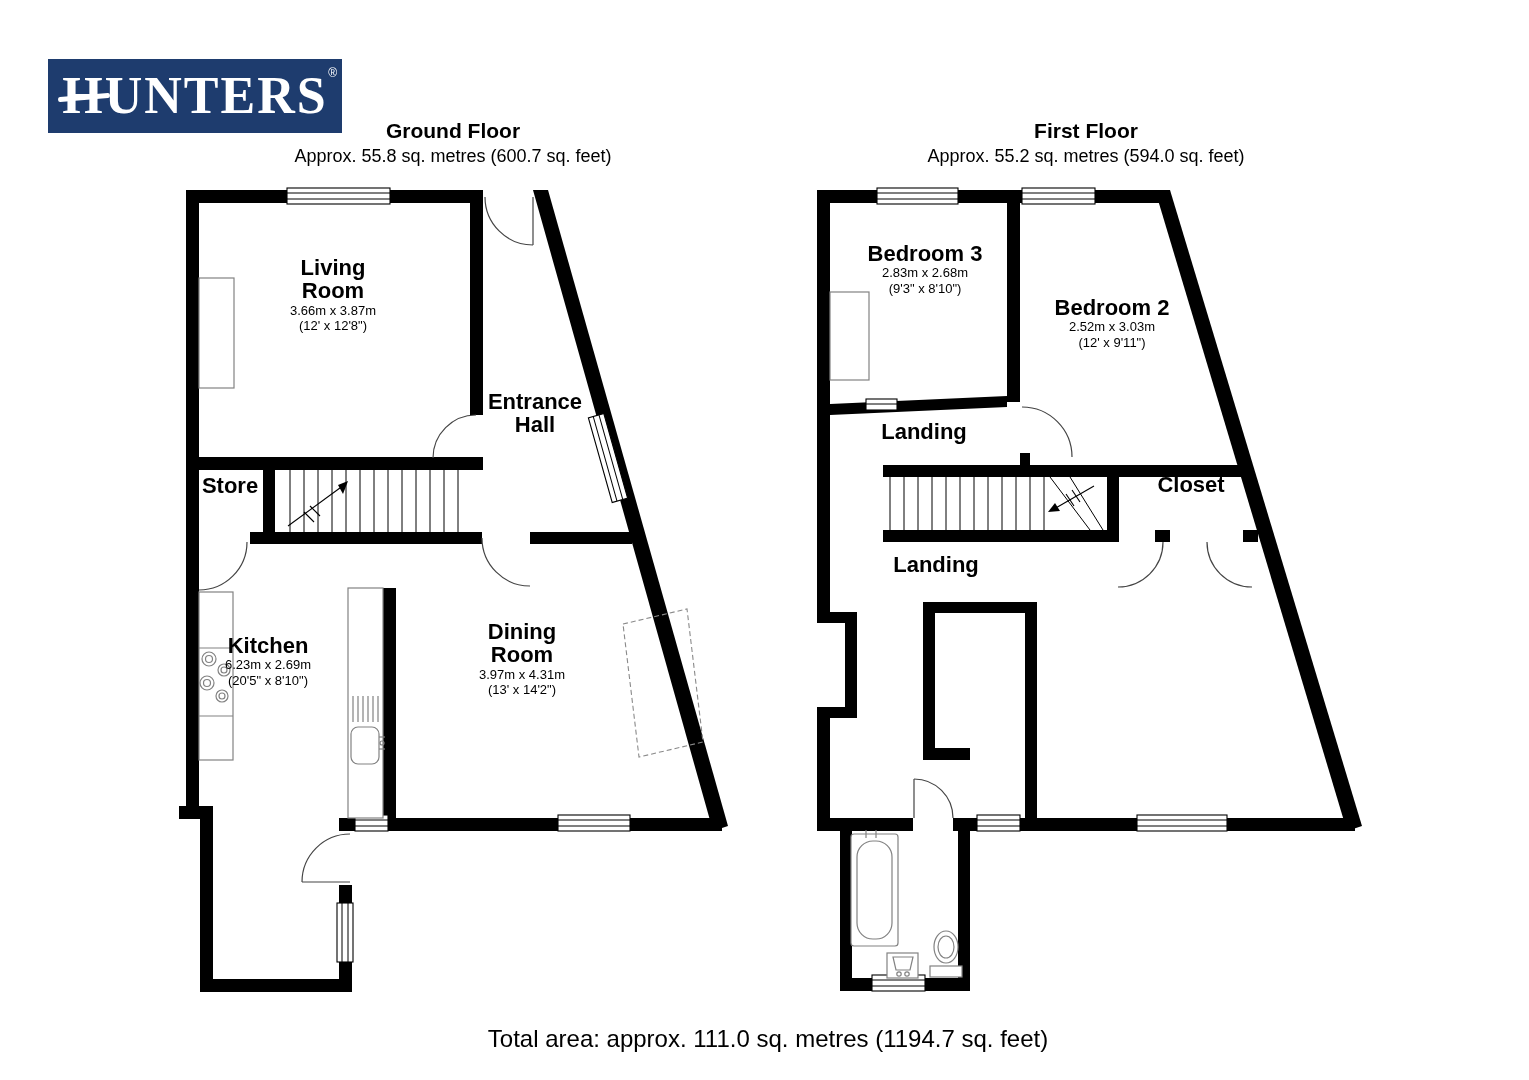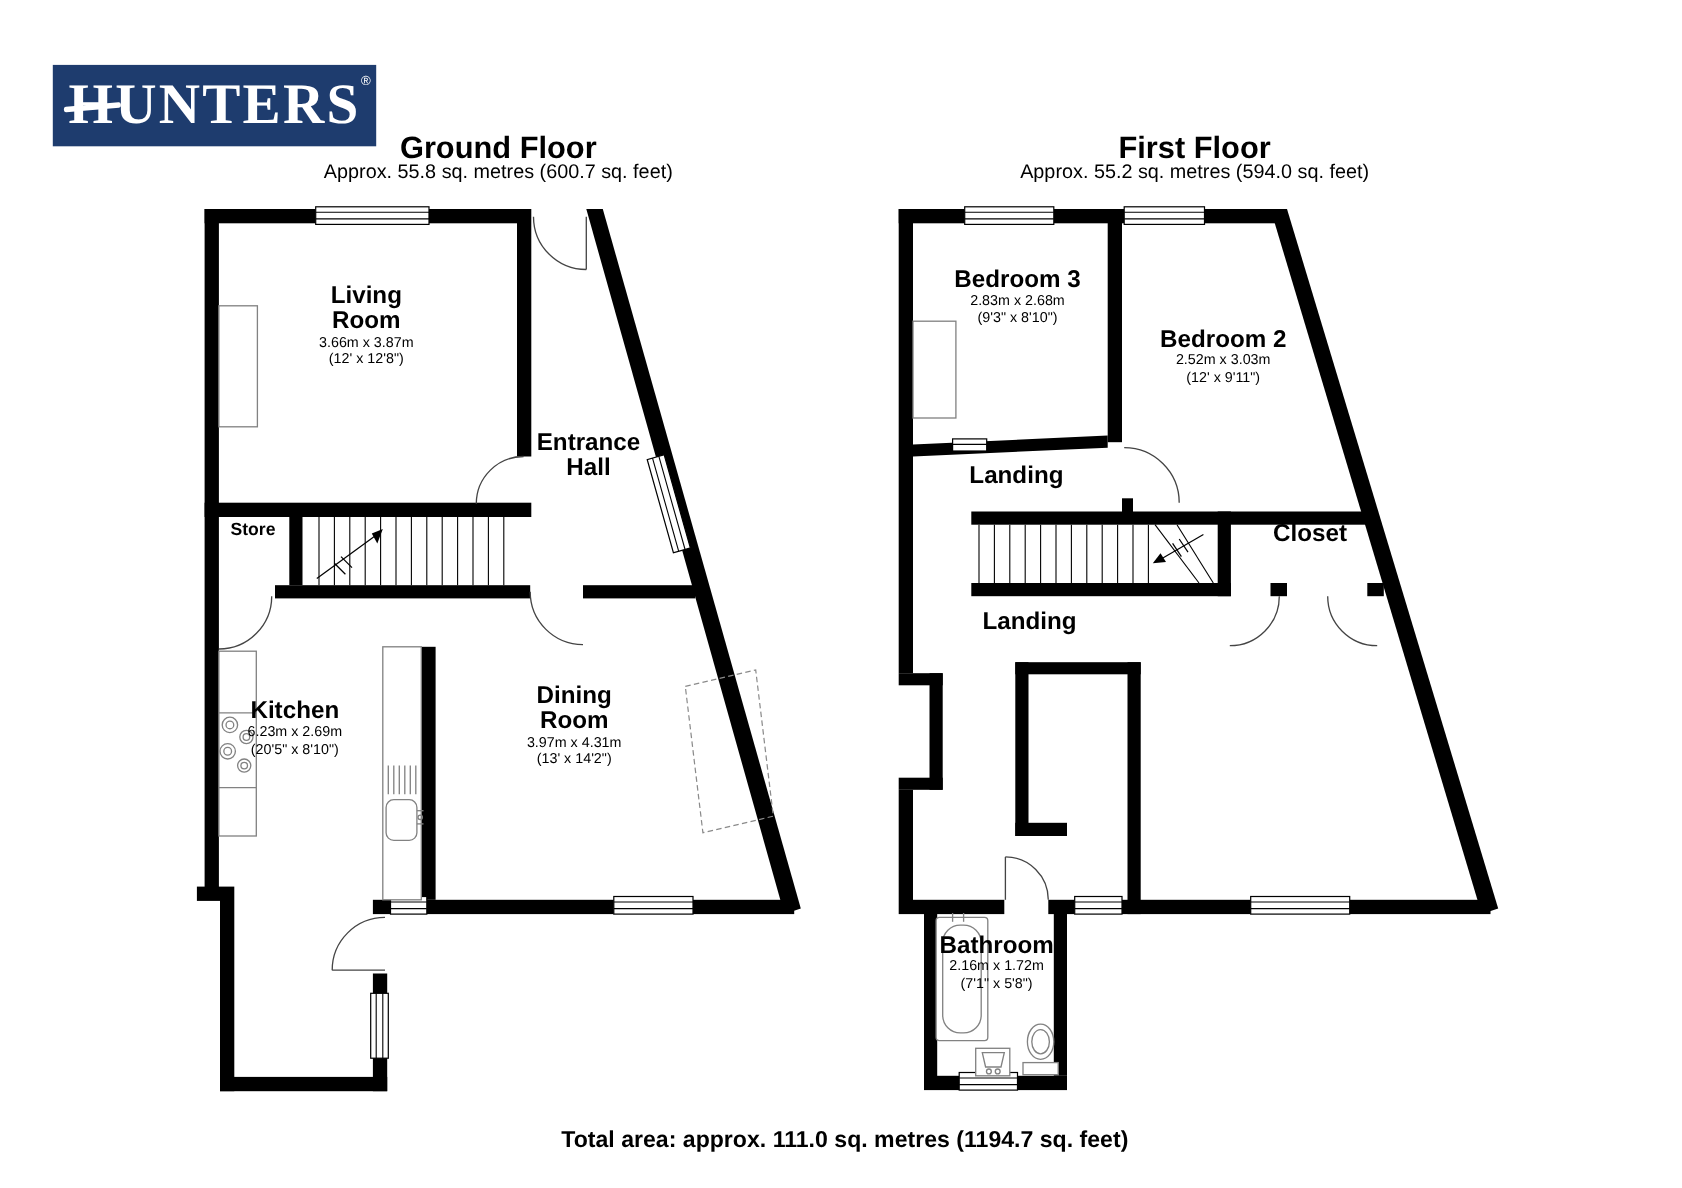--- a/index.html
+++ b/index.html
@@ -12,27 +12,27 @@
   .tread{stroke:#000;stroke-width:1px;}
   .thin{stroke:#000;stroke-width:1.1px;fill:none;}
   .fix{fill:#fff;stroke:#828282;stroke-width:1.2px;}
   .fixline{stroke:#828282;stroke-width:1.2px;fill:none;}
   .win-rect{fill:#fff;stroke:#000;stroke-width:1.1px;}
   .win-line{stroke:#000;stroke-width:1px;}
   .dash{fill:none;stroke:#8a8a8a;stroke-width:1.1px;stroke-dasharray:5 3;}
   .arrowhead{fill:#000;}
 
   .floor-title{position:absolute;transform:translateX(-50%);font-weight:bold;
-               font-size:28px;white-space:nowrap;}
+               font-size:21px;white-space:nowrap;}
   .floor-subtitle{position:absolute;transform:translateX(-50%);font-size:18px;white-space:nowrap;}
   .room-label{position:absolute;transform:translateX(-50%);text-align:center;z-index:5;}
   .room-name{font-weight:bold;font-size:22px;line-height:1.06;white-space:pre-line;}
-  .room-name.small{font-size:16px;}
+  .room-name.small{font-size:22px;}
   .room-dim{font-size:13px;line-height:1.2;white-space:nowrap;}
-  .footer-text{position:absolute;transform:translateX(-50%);font-size:21px;white-space:nowrap;font-weight:bold;}
+  .footer-text{position:absolute;transform:translateX(-50%);font-size:24px;white-space:nowrap;}
 
   #logo{position:absolute;left:48px;top:59px;width:294px;height:74px;background:#1e3c6e;
         display:flex;align-items:center;justify-content:center;}
   #logo .brand{font-family:"Liberation Serif",serif;font-weight:bold;font-size:52px;
                color:#fff;letter-spacing:2px;line-height:1;}
   #logo .reg{position:absolute;right:5px;top:7px;color:#fff;font-size:12px;
              font-family:"Liberation Sans",sans-serif;}
   #logo .swoosh{position:absolute;left:10px;top:36px;width:52px;height:5px;background:#fff;
                 transform:rotate(-5deg);border-radius:2px;}
 </style>
@@ -343,20 +343,15 @@
   </div>
   <div class="room-label" style="left:924px;top:420px">
     <div class="room-name">Landing</div>
   </div>
   <div class="room-label" style="left:1191px;top:473px">
     <div class="room-name">Closet</div>
   </div>
   <div class="room-label" style="left:936px;top:553px">
     <div class="room-name">Landing</div>
   </div>
-  <div class="room-label" style="left:906px;top:847px">
-    <div class="room-name">Bathroom</div>
-    <div class="room-dim">2.16m x 1.72m</div>
-    <div class="room-dim">(7'1" x 5'8")</div>
-  </div>
 
   <div class="footer-text" style="left:768px;top:1025px">Total area: approx. 111.0 sq. metres (1194.7 sq. feet)</div>
 </div>
 
 </body></html>

